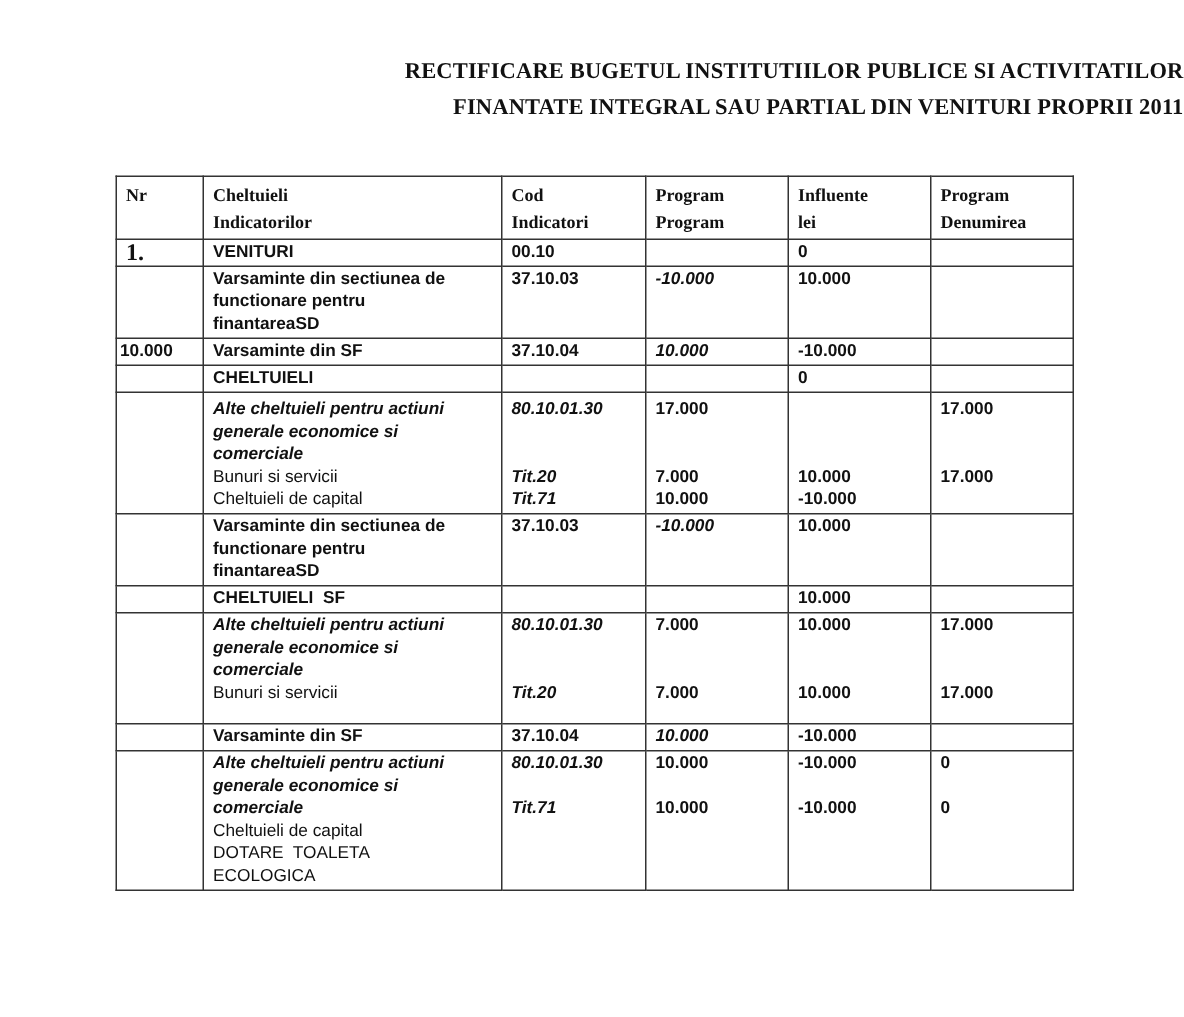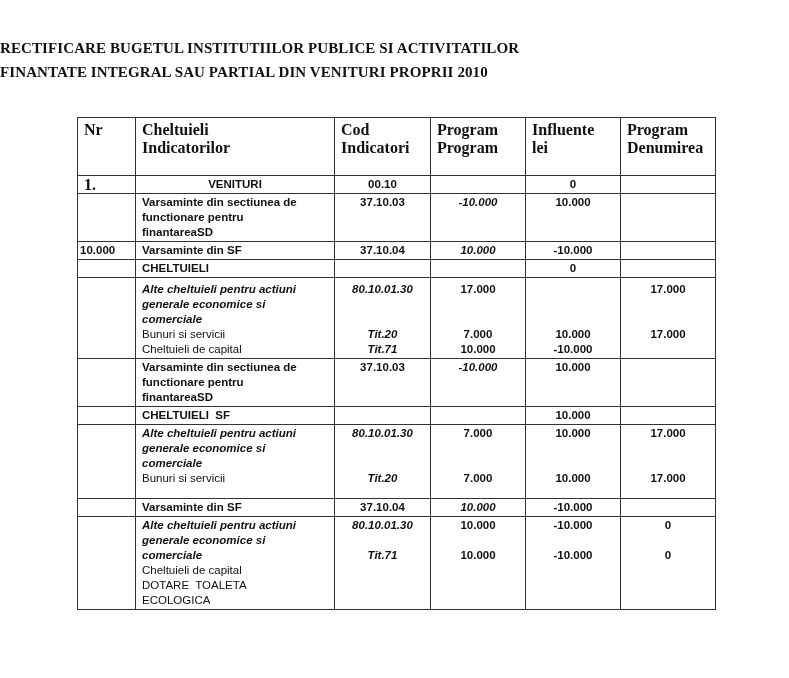--- a/index.html
+++ b/index.html
@@ -1,50 +1,50 @@
 <!DOCTYPE html>
 <html><head>
 <meta charset="utf-8">
 <style>
   html, body { margin: 0; padding: 0; background: #ffffff; }
   body { width: 789px; height: 678px; position: relative; overflow: hidden; color: #111; }
   .title {
     position: absolute; left: 0; width: 789px; top: 36px;
-    text-align: left;
+    text-align: right;
     font-family: "Liberation Serif", serif; font-weight: bold;
     font-size: 15px; line-height: 24px; letter-spacing: 0.1px;
   }
   table.budget {
     position: absolute; left: 77px; top: 117px;
     border-collapse: collapse; table-layout: fixed;
     width: 638px;
     font-family: "Liberation Sans", sans-serif; font-size: 11.5px;
   }
   table.budget td, table.budget th {
     border: 1px solid #333; vertical-align: top; padding: 1px 6px;
     line-height: 15px;
   }
   table.budget th {
-    font-family: "Liberation Serif", serif; font-weight: bold; font-size: 16px;
-    line-height: 18px; text-align: left; padding: 3px 6px 18px 6px; vertical-align: top;
+    font-family: "Liberation Serif", serif; font-weight: bold; font-size: 12px;
+    line-height: 18px; text-align: left; padding: 3px 6px 2px 6px; vertical-align: top;
   }
   th.c-nr { text-align: center; }
-  .r { text-align: center; }
+  .r { text-align: left; }
   .b { font-weight: bold; }
   .bi { font-weight: bold; font-style: italic; }
   .nr1 { font-family: "Liberation Serif", serif; font-weight: bold; font-size: 16px; }
   .stack div { min-height: 15px; }
   .gap { height: 6px; }
 </style>
 </head>
 <body>
 
 <div class="title">
   <div>RECTIFICARE BUGETUL INSTITUTIILOR PUBLICE SI ACTIVITATILOR</div>
-  <div>FINANTATE INTEGRAL SAU PARTIAL DIN VENITURI PROPRII  2010</div>
+  <div>FINANTATE INTEGRAL SAU PARTIAL DIN VENITURI PROPRII  2011</div>
 </div>
 
 <table class="budget">
   <colgroup>
     <col style="width:58px">
       <col style="width:199px">
       <col style="width:96px">
     <col style="width:95px">
       <col style="width:95px">
       <col style="width:95px">

